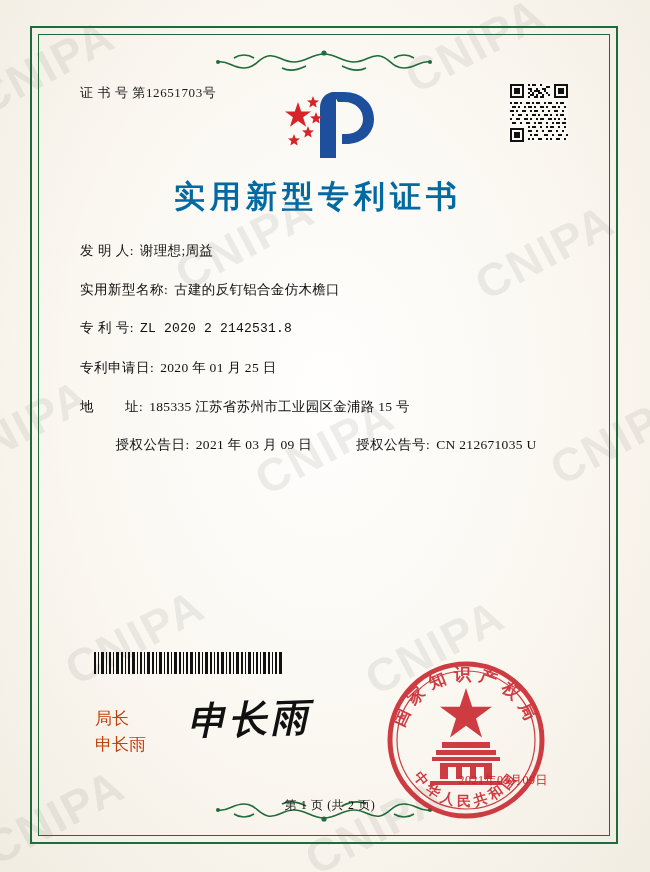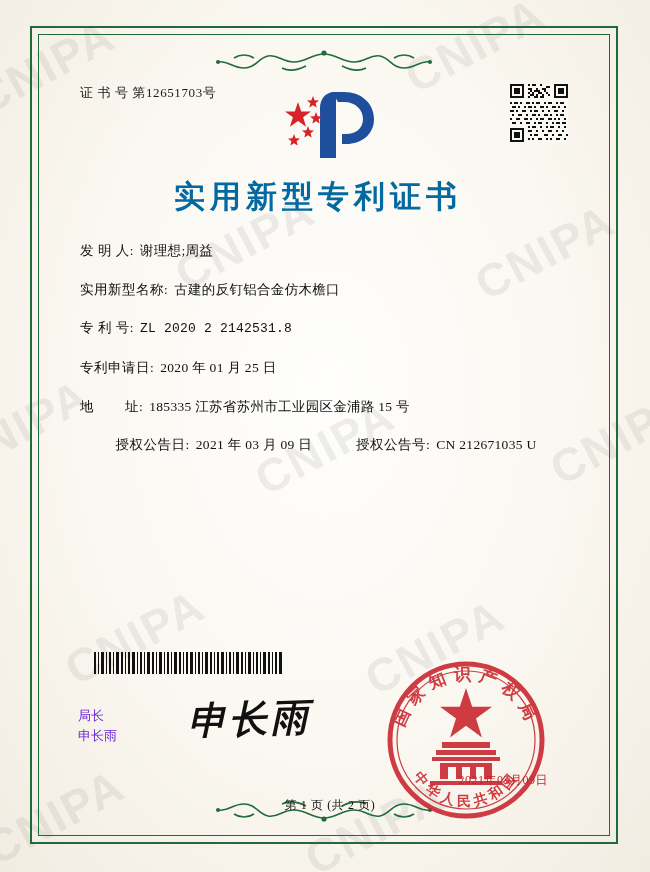--- a/index.html
+++ b/index.html
@@ -165,25 +165,25 @@
   .barcode {
     position: absolute;
     left: 56px;
     top: 618px;
     width: 190px;
     height: 22px;
   }
   
   .sig-label {
     position: absolute;
-    left: 40px;
+    left: 57px;
     top: 672px;
-    font-size: 13px;
+    font-size: 17px;
     line-height: 1.55;
-    color: #6d28d9;
+    color: #c2410c;
   }
   .sig-script {
     position: absolute;
     left: 150px;
     top: 660px;
     font-size: 38px;
     color: #111;
     font-family: "Liberation Serif", serif;
     font-style: italic;
     font-weight: 700;

